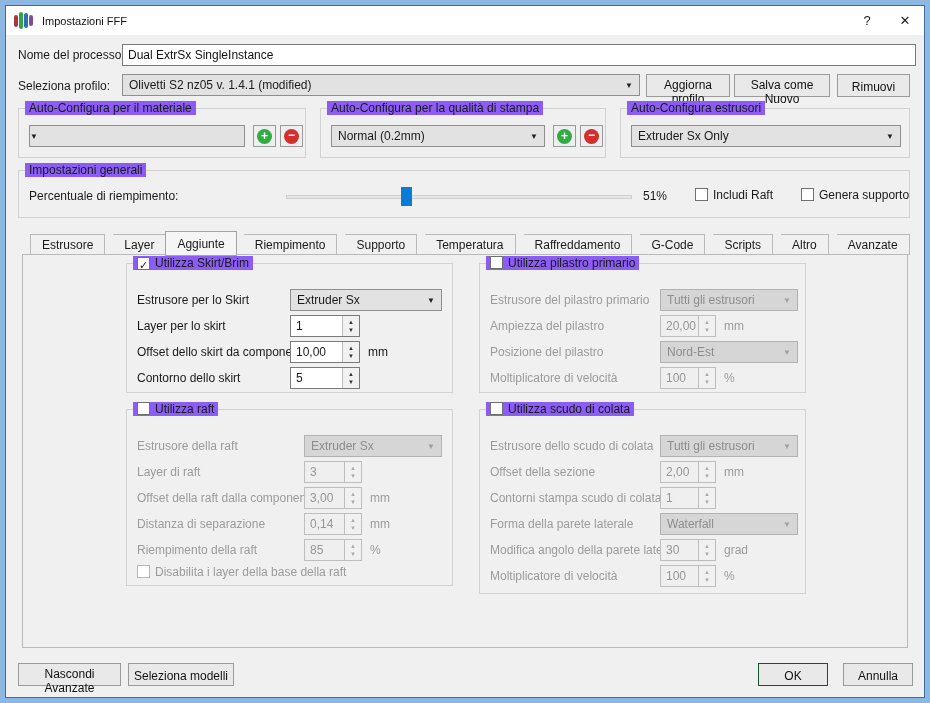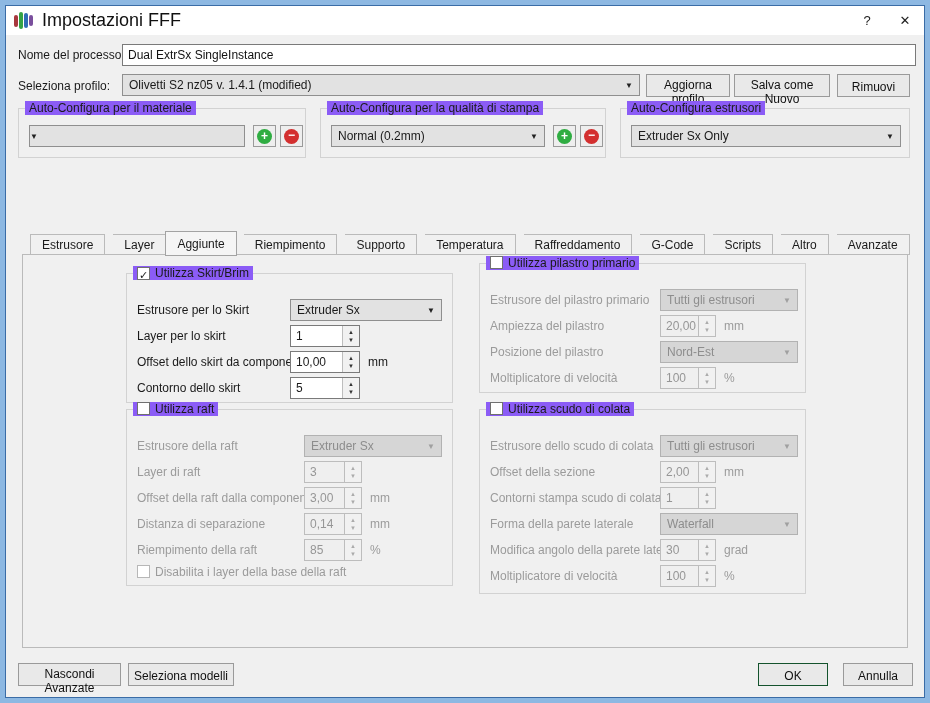--- a/index.html
+++ b/index.html
@@ -12,21 +12,21 @@
   .window::after { content:""; position:absolute; inset:0; pointer-events:none;
     box-shadow: inset 0 0 0 5px #8db8e2, inset 0 0 0 6px #3a6ca6; }
   .titlebar { position:absolute; left:6px; top:6px; width:918px; height:29px;
     background:#ffffff; display:flex; align-items:center; }
   .applogo { display:flex; align-items:center; gap:1px; margin-left:8px; height:18px; }
   .applogo i { display:block; width:4px; border-radius:2px; }
   .applogo i:nth-child(1){ height:12px; background:#a8383e; }
   .applogo i:nth-child(2){ height:17px; background:#35a345; }
   .applogo i:nth-child(3){ height:15px; background:#2f6db5; }
   .applogo i:nth-child(4){ height:11px; background:#7a4f9d; }
-  .apptitle { margin-left:9px; font-size:18px; color:#111; }
+  .apptitle { margin-left:9px; font-size:11px; color:#111; }
   .tb-btn { width:38px; height:29px; display:flex; align-items:center; justify-content:center;
     font-size:13px; color:#222; cursor:default; }
   .tb-spacer { flex:1; }
 
   .lbl { position:absolute; white-space:nowrap; }
   .dis { color:#9b9b9b; }
 
   .txt { position:absolute; height:22px; border:1px solid #7a7a7a; background:#fff;
     font-family:inherit; font-size:12px; padding:0 5px; color:#111; }
 
@@ -146,38 +146,47 @@
   </div>
 
   <div class="grp" style="left:620px; top:108px; width:290px; height:50px">
     <span class="gtitle">Auto-Configura estrusori</span>
     <div class="combo" style="left:10px; top:16px; width:270px">
       <span class="cv">Extruder Sx Only</span>
       <span class="ca">▼</span>
     </div>
   </div>
 
+  <div class="grp" style="left:18px; top:170px; width:892px; height:48px">
+    <span class="gtitle">Impostazioni generali</span>
+    <span class="lbl" style="left:10px; top:18px">Percentuale di riempimento:</span>
+    <div class="slider-track" style="left:267px; top:24px; width:346px"></div>
+    <div class="slider-thumb" style="left:382px; top:16px"></div>
+    <span class="lbl" style="left:602px; top:18px; width:46px; text-align:right">51%</span>
+    <span class="cbrow" style="left:676px; top:17px"><span class="cb"></span><span>Includi Raft</span></span>
+    <span class="cbrow" style="left:782px; top:17px"><span class="cb"></span><span>Genera supporto</span></span>
+  </div>
 
   <div class="tabs">
     <div class="tab">Estrusore</div>
     <div class="tab">Layer</div>
     <div class="tab sel">Aggiunte</div>
     <div class="tab">Riempimento</div>
     <div class="tab">Supporto</div>
     <div class="tab">Temperatura</div>
     <div class="tab">Raffreddamento</div>
     <div class="tab">G-Code</div>
     <div class="tab">Scripts</div>
     <div class="tab">Altro</div>
     <div class="tab">Avanzate</div>
   </div>
 
   <div class="pane">
 
-    <div class="grp" style="left:103px; top:18px; width:327px; height:130px">
+    <div class="grp" style="left:103px; top:8px; width:327px; height:130px">
       <span class="gtitle"><span class="cb"><i>✓</i></span><span>Utilizza Skirt/Brim</span></span>
 
       <span class="lbl" style="left:10px; top:29px">Estrusore per lo Skirt</span>
       <div class="combo" style="left:163px; top:25px; width:152px">
         <span class="cv">Extruder Sx</span>
         <span class="ca">▼</span>
       </div>
 
       <span class="lbl" style="left:10px; top:55px">Layer per lo skirt</span>
       <div class="spin" style="left:163px; top:51px; width:70px">

